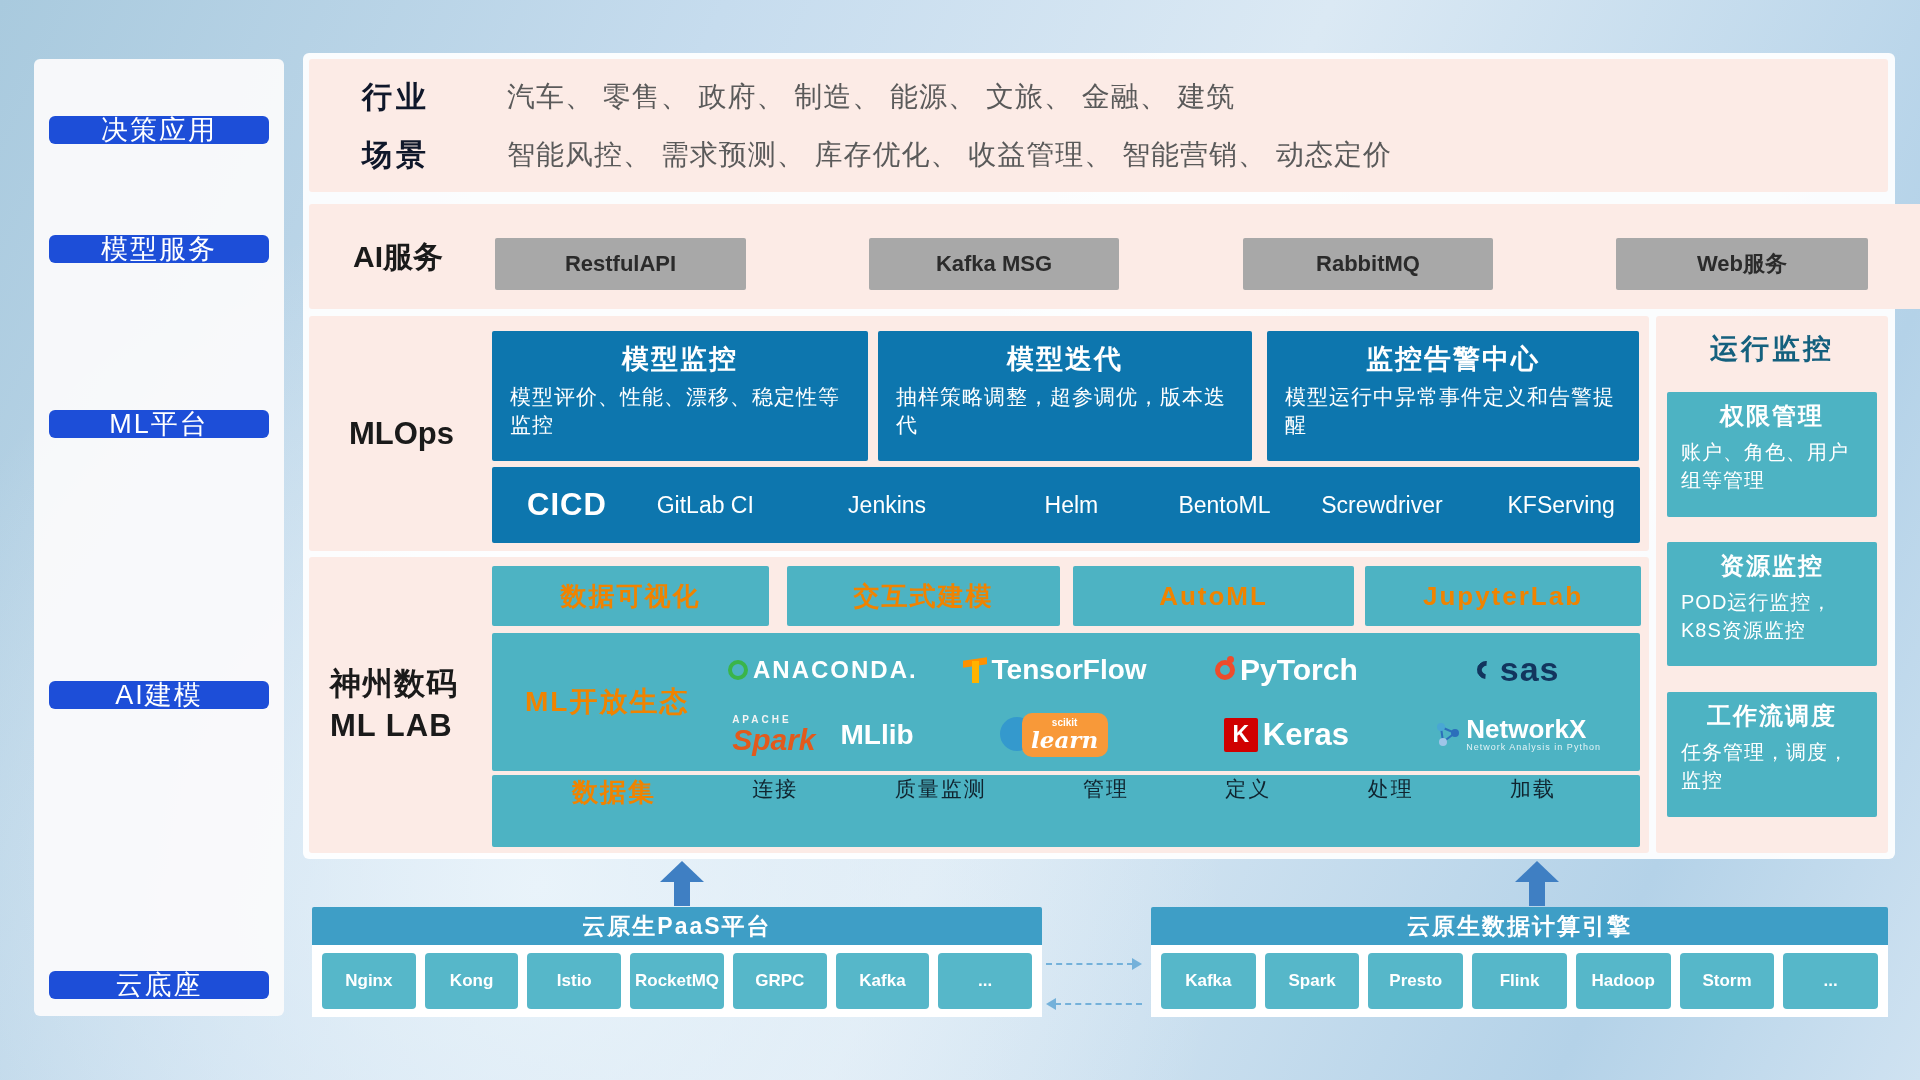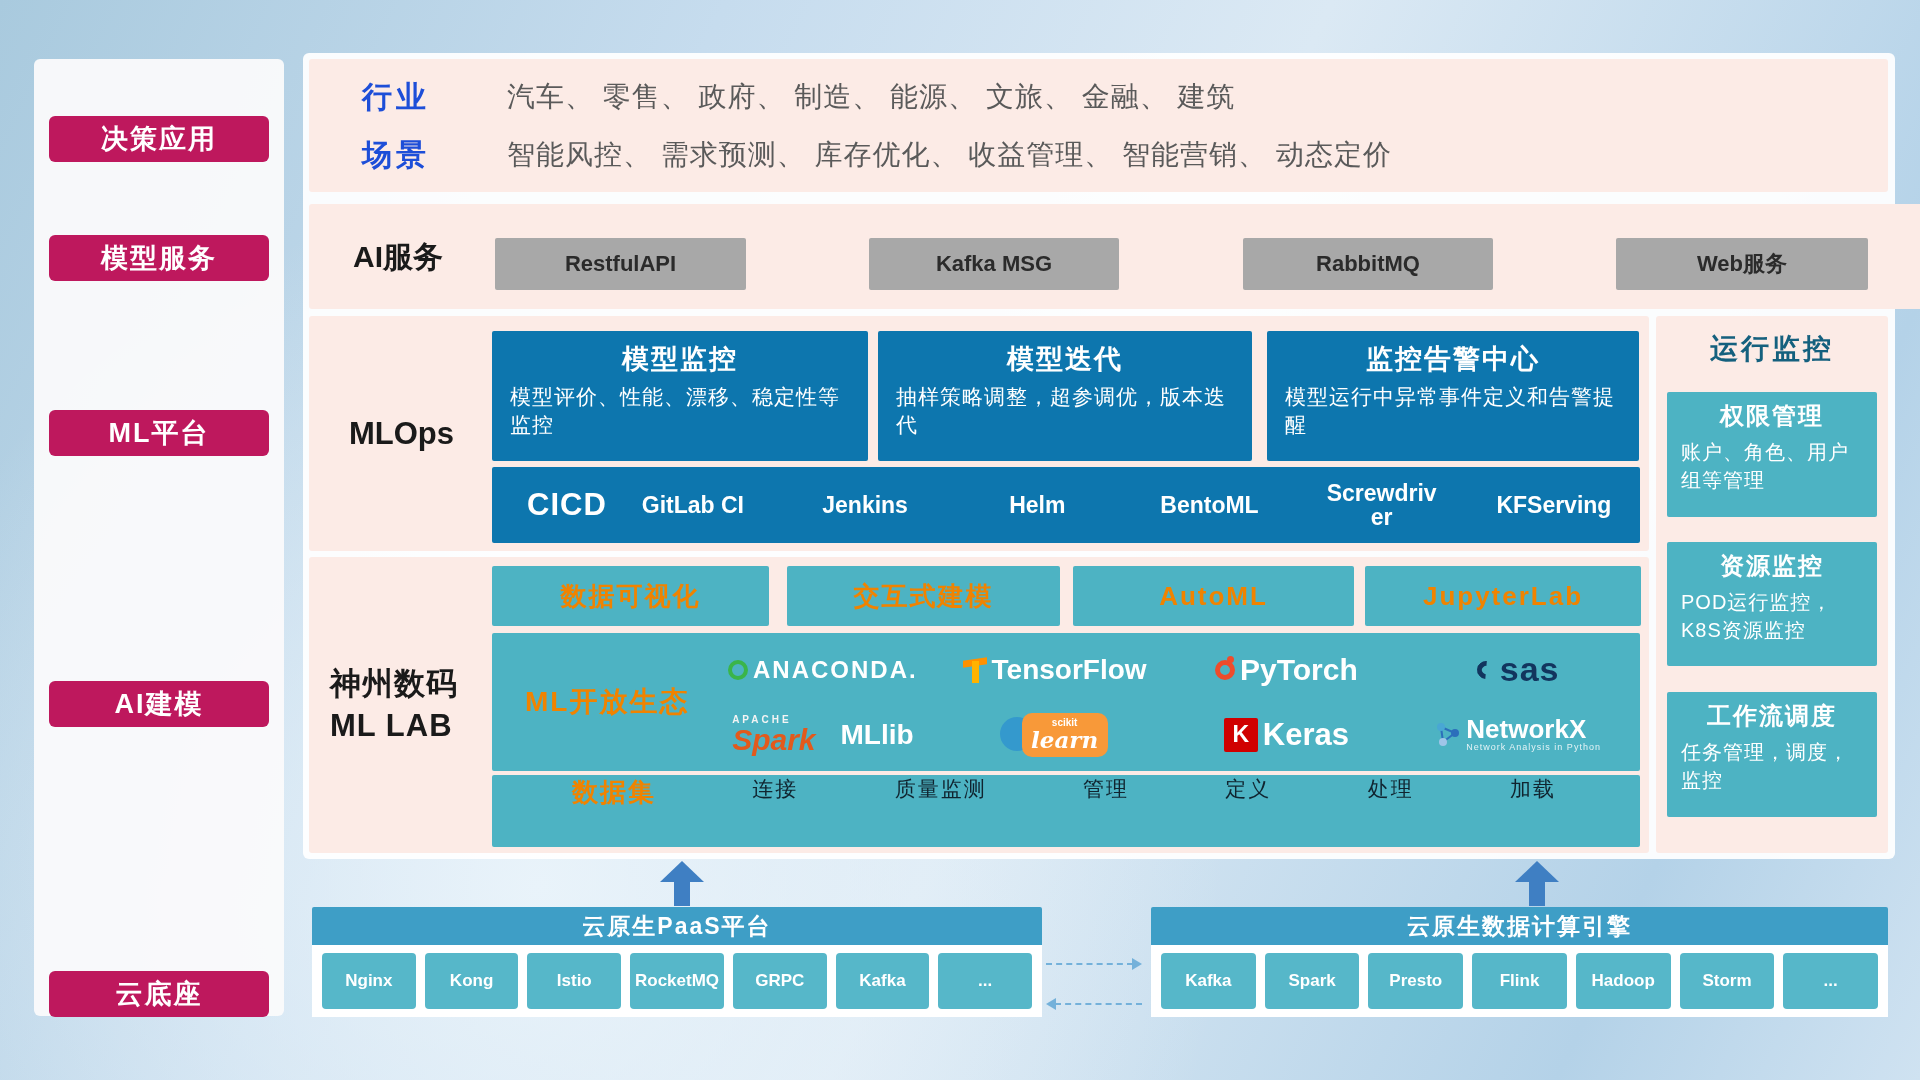--- a/index.html
+++ b/index.html
@@ -10,44 +10,44 @@
       radial-gradient(circle at 28% 82%, rgba(236,245,251,.9) 0%, rgba(236,245,251,0) 42%),
       linear-gradient(115deg,#a9cade 0%,#c6dcee 30%,#dbe9f4 55%,#b4d2e8 85%,#cfe2f1 100%);
     position:relative;
   }
   .abs{position:absolute}
 
   
   .backing{position:absolute;left:303px;top:53px;width:1592px;height:806px;background:rgba(255,255,255,.93);border-radius:6px}
   .sidebar{position:absolute;left:34px;top:59px;width:250px;height:957px;background:rgba(250,250,251,.96);border-radius:6px}
 
-  .red-btn{position:absolute;left:15px;width:220px;height:46px;background:#be185d;color:#fff;
-    font-size:27px;font-weight:bold;letter-spacing:2px;display:flex;align-items:center;justify-content:center;border-radius:6px}
+  .red-btn{position:absolute;left:15px;width:220px;height:28px;background:#1d4ed8;color:#fff;
+    font-size:27px;font-weight:normal;letter-spacing:2px;display:flex;align-items:center;justify-content:center;border-radius:6px}
 
   .row{position:absolute;background:#fcebe6;border-radius:3px}
   .row-label{position:absolute;font-weight:bold;color:#1a1a1a}
 
   
   .ind-line{position:absolute;left:0;height:44px;display:flex;align-items:center}
-  .ind-label{margin-left:53px;width:145px;font-size:30px;font-weight:bold;color:#1d4ed8;letter-spacing:4px}
+  .ind-label{margin-left:53px;width:145px;font-size:30px;font-weight:bold;color:#0f172a;letter-spacing:4px}
   .ind-text{font-size:28px;color:#5a5a5a;letter-spacing:1px}
 
   
   .gray-btn{position:absolute;top:34px;height:52px;background:#a8a8a8;color:#2b2b2b;font-size:22px;font-weight:bold;
     display:flex;align-items:center;justify-content:center;border-radius:2px}
 
   
   .blue-card{position:absolute;top:15px;height:130px;background:#0d76ae;border-radius:2px;color:#fff;padding-top:10px}
   .blue-card .bc-title{text-align:center;font-size:27px;font-weight:bold;letter-spacing:2px}
   .blue-card .bc-desc{font-size:21px;line-height:1.35;padding:6px 18px 0;letter-spacing:1px}
   .cicd-bar{position:absolute;left:183px;top:151px;width:1148px;height:76px;background:#0d76ae;border-radius:2px;
     display:flex;align-items:center;color:#fff}
   .cicd-label{font-size:31px;font-weight:bold;margin-left:35px;letter-spacing:1px}
   .cicd-items{flex:1;display:flex;justify-content:space-around;align-items:center}
-  .cicd-item{width:122px;text-align:center;font-size:23px;font-weight:bold;line-height:1.05;word-break:break-all}
+  .cicd-item{width:122px;text-align:right;font-size:23px;font-weight:normal;line-height:1.05;word-break:break-all}
 
   
   .mllab-label{position:absolute;left:21px;top:50%;transform:translateY(-50%);font-size:31px;font-weight:bold;color:#1a1a1a;line-height:1.35;letter-spacing:1px}
   .tool-btn{position:absolute;top:9px;height:60px;background:#4db3c3;border-radius:2px;color:#f08300;
     font-size:26px;font-weight:bold;letter-spacing:2px;display:flex;align-items:center;justify-content:center}
   .eco-box{position:absolute;left:183px;top:76px;width:1148px;height:138px;background:#4db3c3;border-radius:2px}
   .eco-label{position:absolute;left:33px;top:50%;transform:translateY(-50%);color:#f08300;font-size:28px;font-weight:bold;letter-spacing:2px}
   .logo-grid{position:absolute;left:215px;right:6px;top:4px;bottom:4px;display:grid;
     grid-template-columns:repeat(4,1fr);grid-template-rows:1fr 1fr;align-items:center;justify-items:center}
   .logo{display:flex;align-items:center;gap:5px;color:#fff;font-weight:bold;white-space:nowrap}

